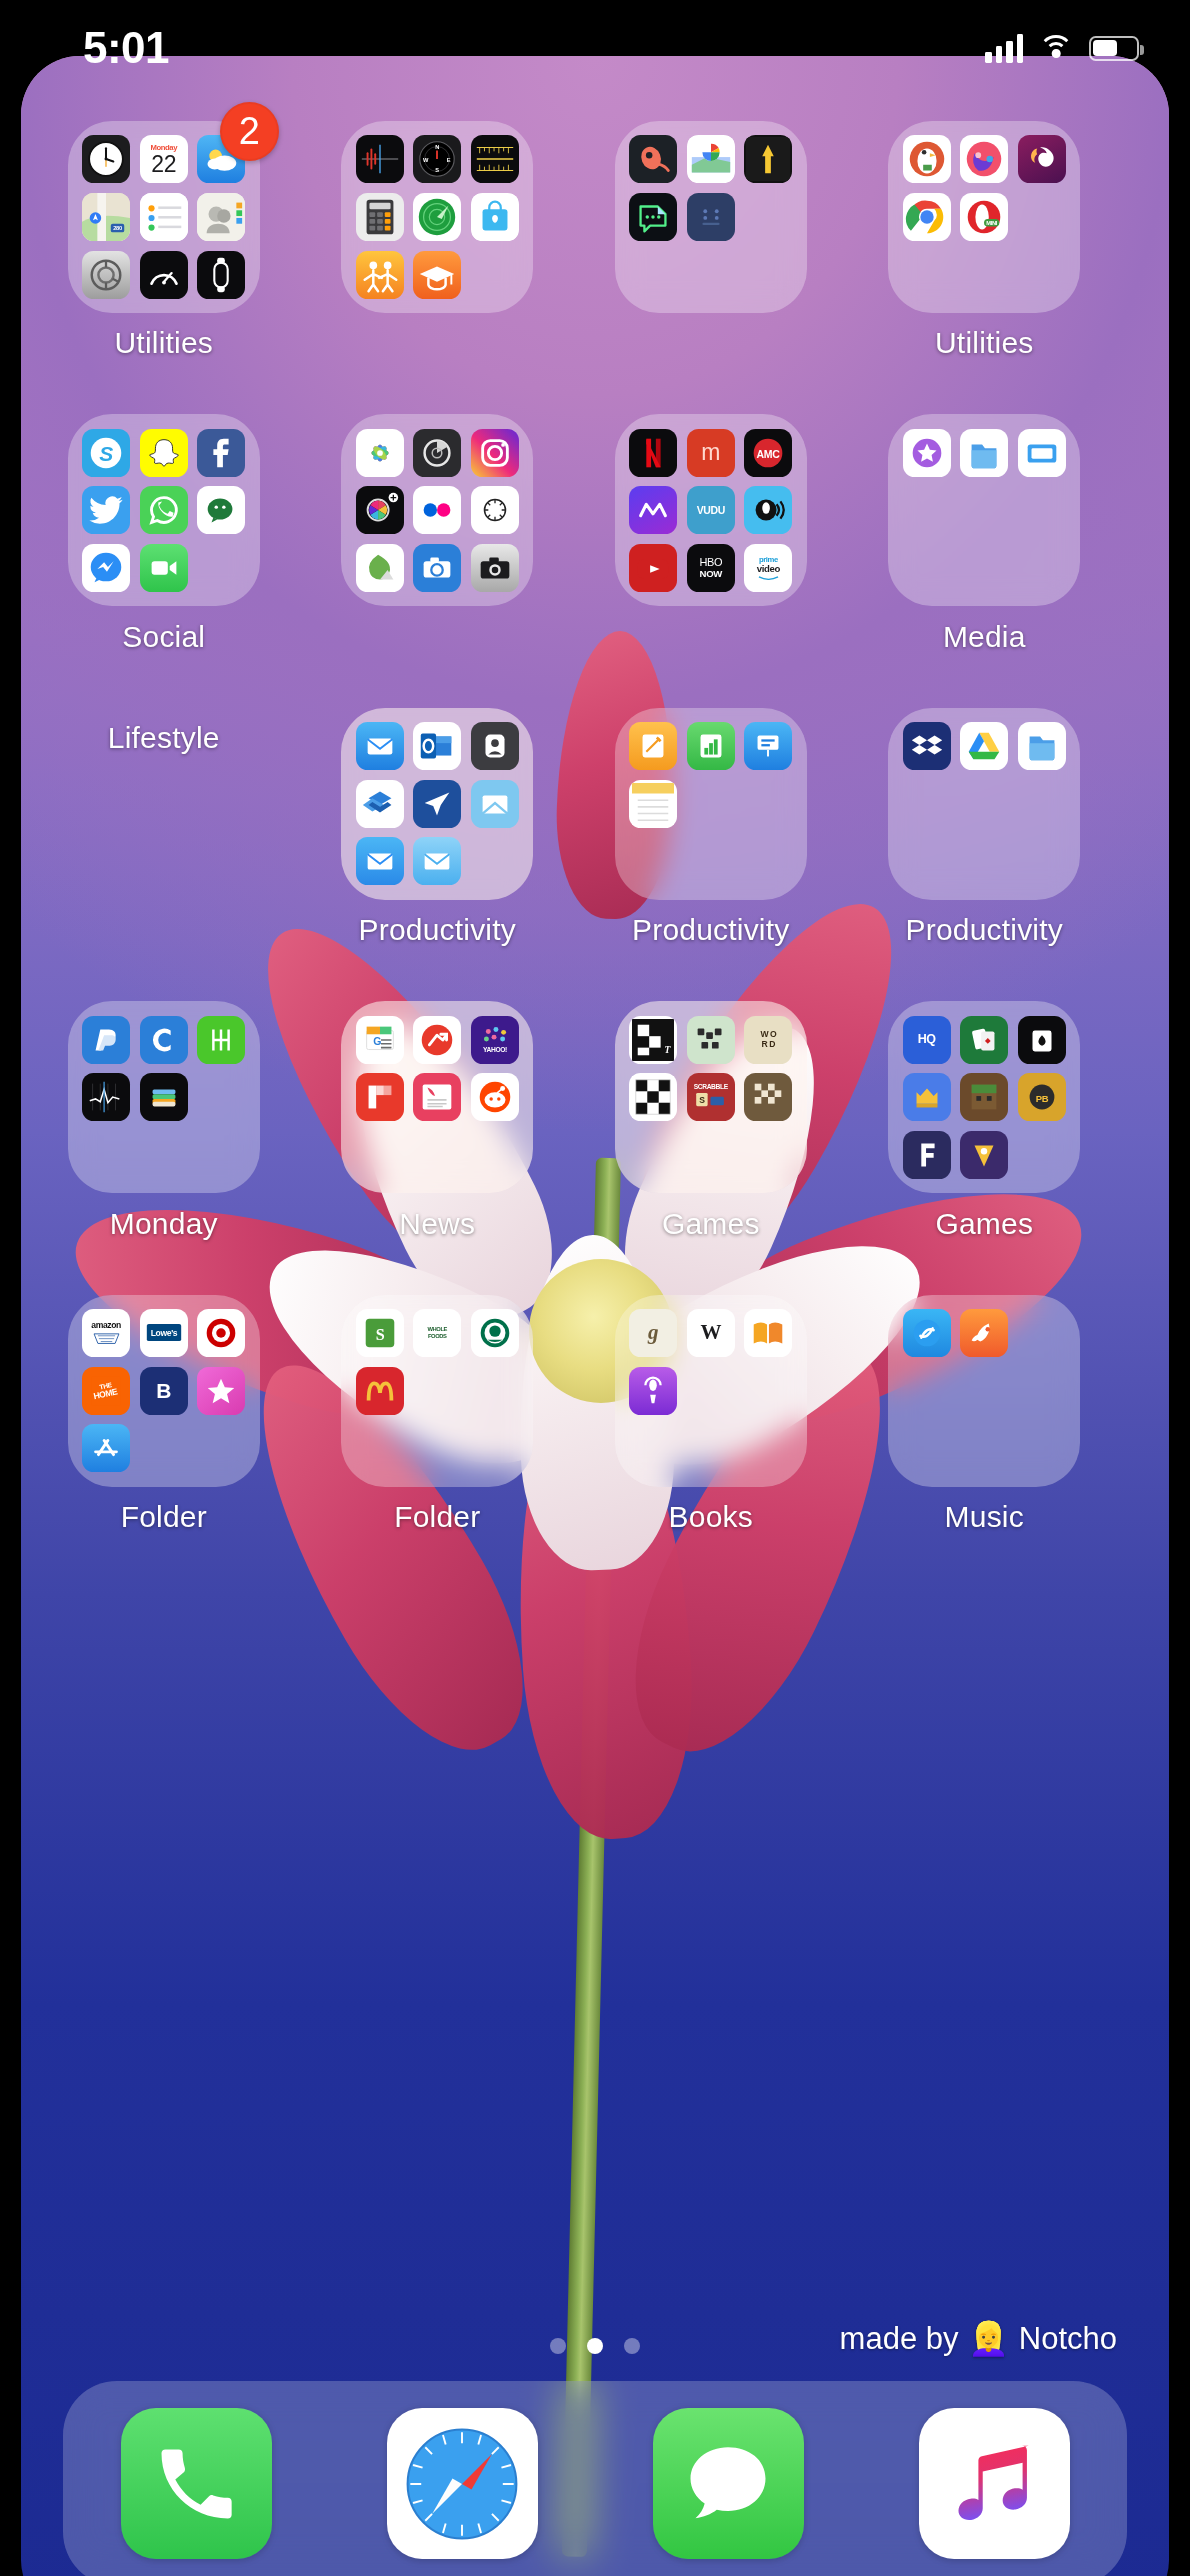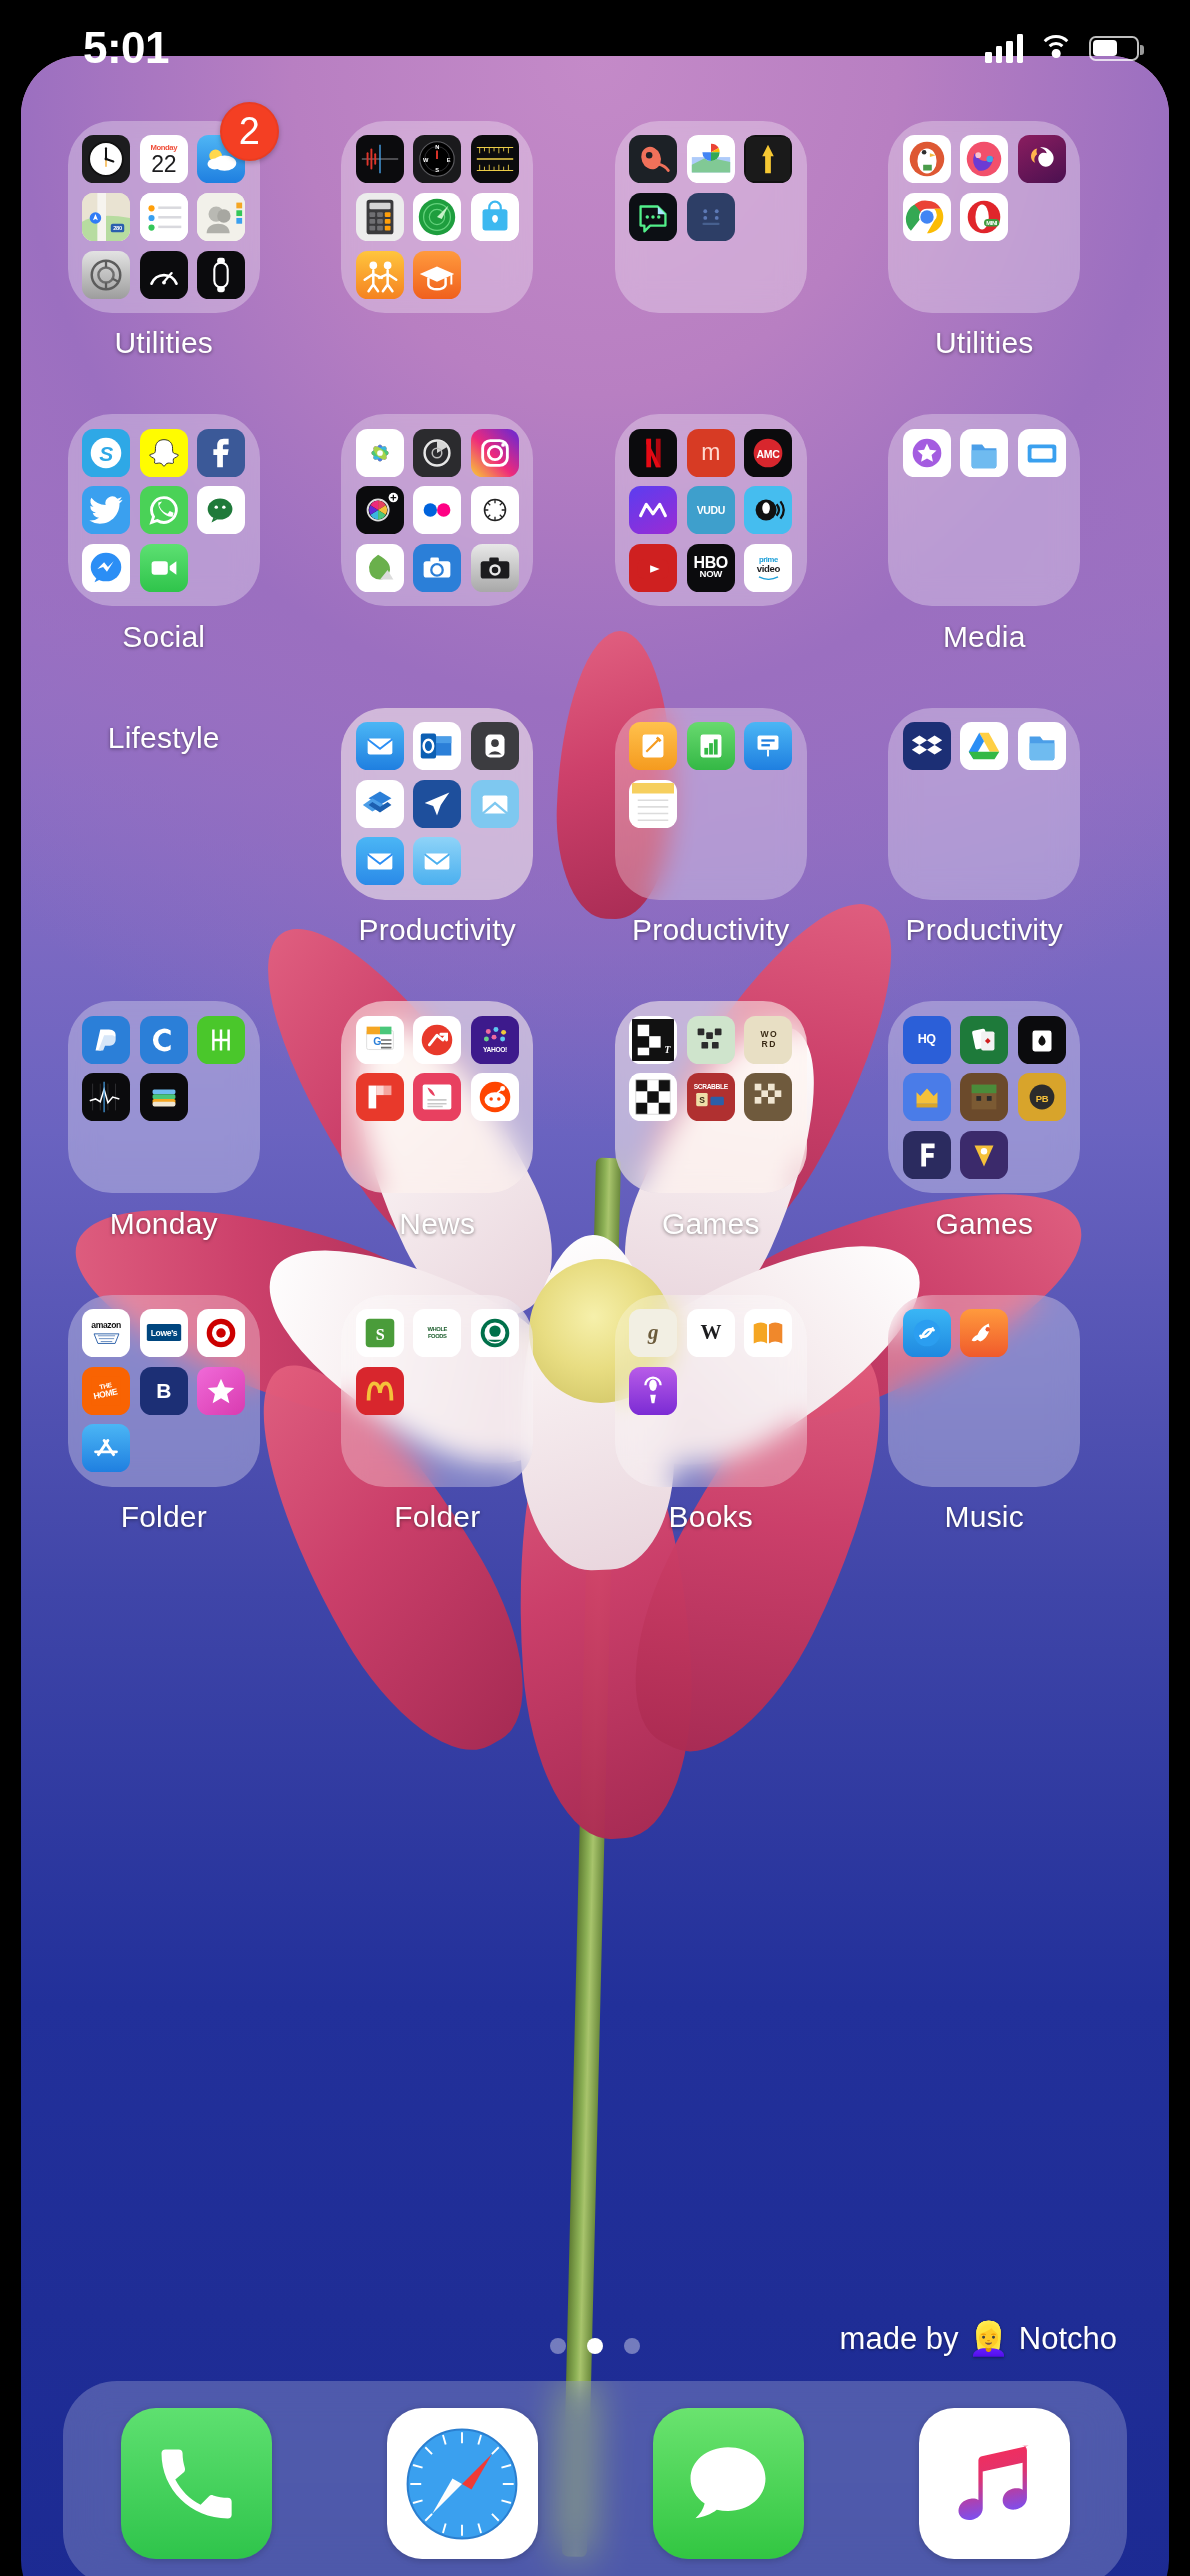--- a/index.html
+++ b/index.html
@@ -699,21 +699,21 @@
               <path d="M35 13 q7 9 0 18" fill="none" stroke="#111" stroke-width="2.4"></path>
             </svg>
         </div>
         <div class="mini" style="background:#cf2020;">
           <svg width="42" height="42" viewBox="0 0 44 44">
               <rect x="6" y="13" width="32" height="20" rx="6" fill="#cf2020"></rect>
               <path d="M19 19 L29 23 L19 27Z" fill="#fff"></path>
             </svg>
         </div>
         <div class="mini" style="background:#0b0b0d;flex-direction:column;">
-          <span style="font-size:16px;font-weight:700;color:#fff;line-height:11.5px;">HBO</span>
+          <span style="font-size:11px;font-weight:400;color:#fff;line-height:11.5px;">HBO</span>
           <span style="font-size:9.6px;color:#fff;line-height:10.5px;">NOW</span>
         </div>
         <div class="mini" style="background:#fff;flex-direction:column;">
           <span style="font-size:7.7px;color:#1c9fd8;line-height:8.6px;">prime</span>
           <span style="font-size:9.6px;color:#1c1c1e;line-height:10.5px;font-weight:600;">video</span>
           <svg width="21" height="5.8" viewBox="0 0 22 6">
               <path d="M1 2 q10 5 20 0" fill="none" stroke="#1c9fd8" stroke-width="1.4"></path>
             </svg>
         </div>
       </div>

